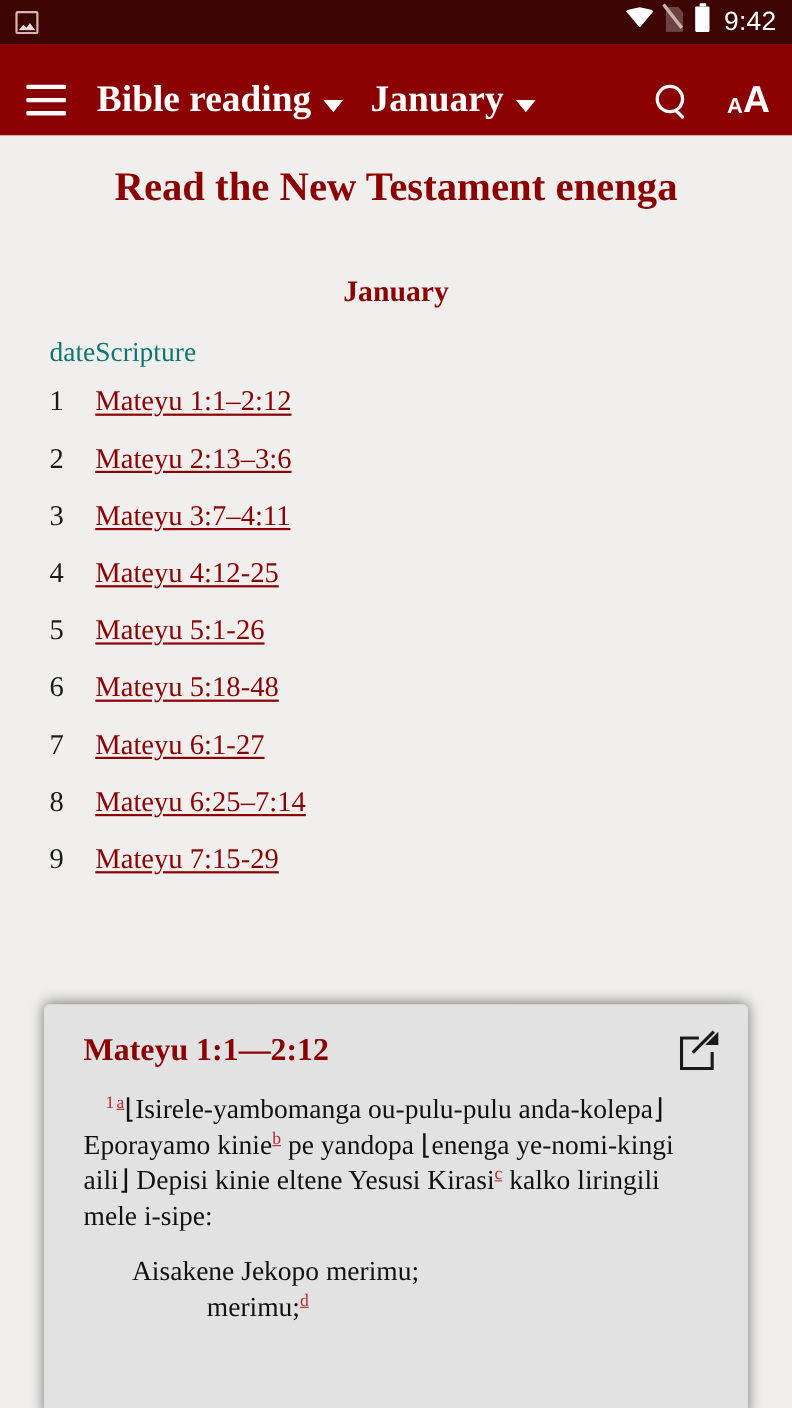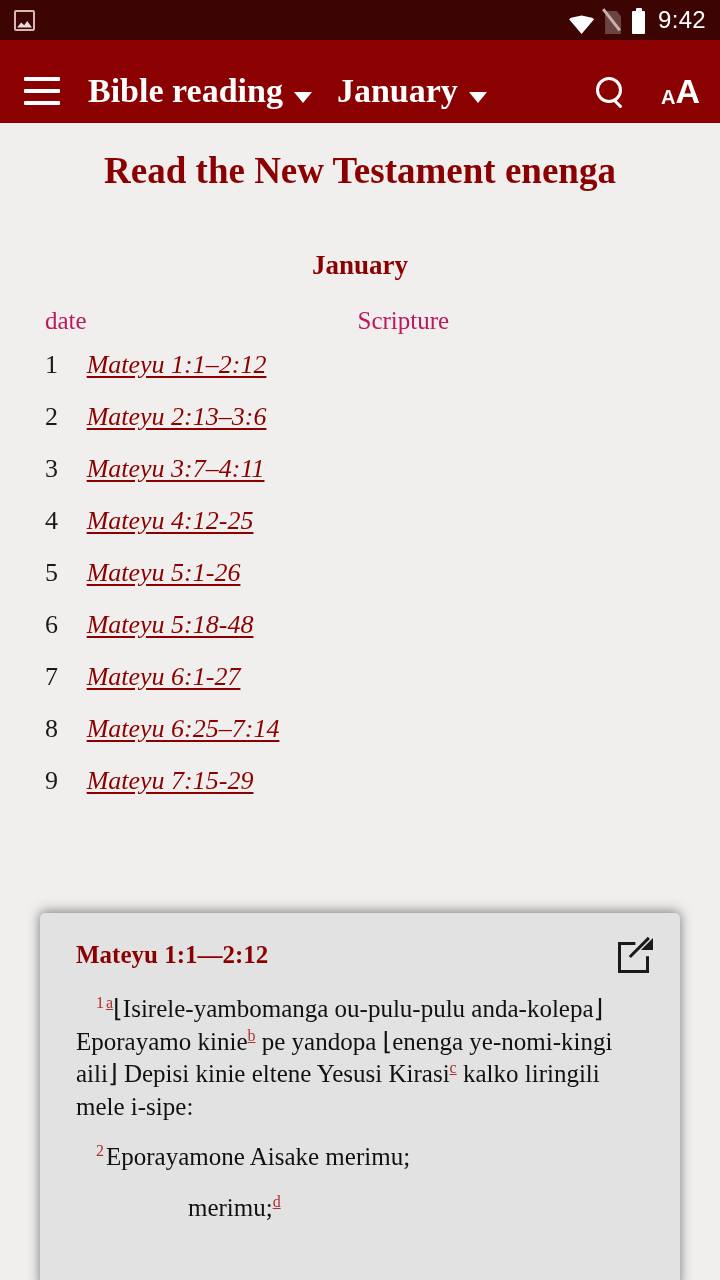--- a/index.html
+++ b/index.html
@@ -9,21 +9,21 @@
     background:#f0efee;
     position:relative;
   }
 
   
   .statusbar{
     height:40px; background:#3d0404; position:relative;
     display:flex; align-items:center; padding:0 14px;
   }
   .sb-left{display:flex;align-items:center;gap:8px;}
-  .sb-right{margin-left:auto;display:flex;align-items:flex-end;gap:11px;}
+  .sb-right{margin-left:auto;display:flex;align-items:flex-start;gap:11px;}
   .ic-photo{
     width:21px;height:21px;border:2px solid #d8b6b6;border-radius:2px;
     position:relative;overflow:hidden;background:#3d0404;
   }
   .ic-photo:after{
     content:"";position:absolute;left:1px;right:1px;bottom:1px;height:8px;
     background:#e8dcdc;
     clip-path:polygon(0% 100%,28% 38%,48% 72%,68% 18%,100% 100%);
   }
   .ic-wifi{
@@ -101,47 +101,47 @@
     margin-top:26px;font-family:"Liberation Serif",serif;
   }
   .month-head{
     text-align:center;color:#8b0000;font-weight:bold;font-size:27px;
     margin-top:58px;font-family:"Liberation Serif",serif;
   }
   table.schedule{
     width:100%;border-collapse:collapse;margin-top:22px;
   }
   table.schedule th{
-    text-align:center;font-weight:normal;font-size:25px;color:#be185d;
+    text-align:left;font-weight:normal;font-size:25px;color:#0f766e;
     padding:4px 0 4px 0;font-family:"Liberation Serif",serif;
   }
   table.schedule th.c-date{padding-left:45px;width:63px;}
   table.schedule th.c-scr{padding-left:0px;}
   table.schedule td{
     font-size:26px;color:#1a1a1a;padding:11px 0;vertical-align:top;
     font-family:"Liberation Serif",serif;
   }
   table.schedule td.d{padding-left:45px;width:63px;}
-  table.schedule td.s{padding-left:0px;font-style:italic;}
+  table.schedule td.s{padding-left:0px;}
   table.schedule td.s a{
     color:#8b0000;text-decoration:underline;text-underline-offset:3px;
   }
 
   
   .sheet{
     position:absolute;left:40px;right:40px;top:790px;bottom:-10px;
     background:#e2e2e2;border-radius:5px 5px 0 0;
     box-shadow:0 -2px 14px rgba(0,0,0,.32), 0 0 10px rgba(0,0,0,.22);
     overflow:hidden;
   }
   .sheet-head{
     display:flex;align-items:center;padding:24px 26px 6px 36px;
   }
   .sheet-ref{
-    color:#8b0000;font-weight:bold;font-size:25px;font-family:"Liberation Serif",serif;
+    color:#8b0000;font-weight:bold;font-size:29px;font-family:"Liberation Serif",serif;
   }
   .ic-external{
     margin-left:auto;width:36px;height:36px;position:relative;cursor:pointer;flex:none;
   }
   .ic-external .box{
     position:absolute;left:0;bottom:0;width:31px;height:31px;
     border:3.2px solid #1a1a1a;
     clip-path:polygon(0 0,56% 0,56% 12%,12% 12%,12% 88%,88% 88%,88% 46%,100% 46%,100% 100%,0 100%);
   }
   .ic-external .arrow{
@@ -268,23 +268,21 @@
         <span class="box"></span>
           <span class="arrow"></span>
       </div>
     </div>
     <div class="sheet-body">
 
       <p class="first">
         <span class="vnum indent">1</span><span class="fn">a</span><span>⌊Isirele-yambomanga ou-pulu-pulu anda-kolepa⌋ Eporayamo kinie</span><span class="fn">b</span><span> pe yandopa ⌊enenga ye-nomi-kingi aili⌋ Depisi kinie eltene Yesusi Kirasi</span><span class="fn">c</span><span> kalko liringili mele i-sipe:</span>
       </p>
 
-      <p>
-        <span class="vnum indent">2</span><span>Eporayamone Aisake merimu;</span>
-      </p>
 
       <p class="poet">
+        <span class="ln2">Aisakene Jekopo merimu;</span>
         <span class="ln3"><span>merimu;</span><span class="fn">d</span></span>
       </p>
 
     </div>
   </div>
 </div>
 
 </body></html>

